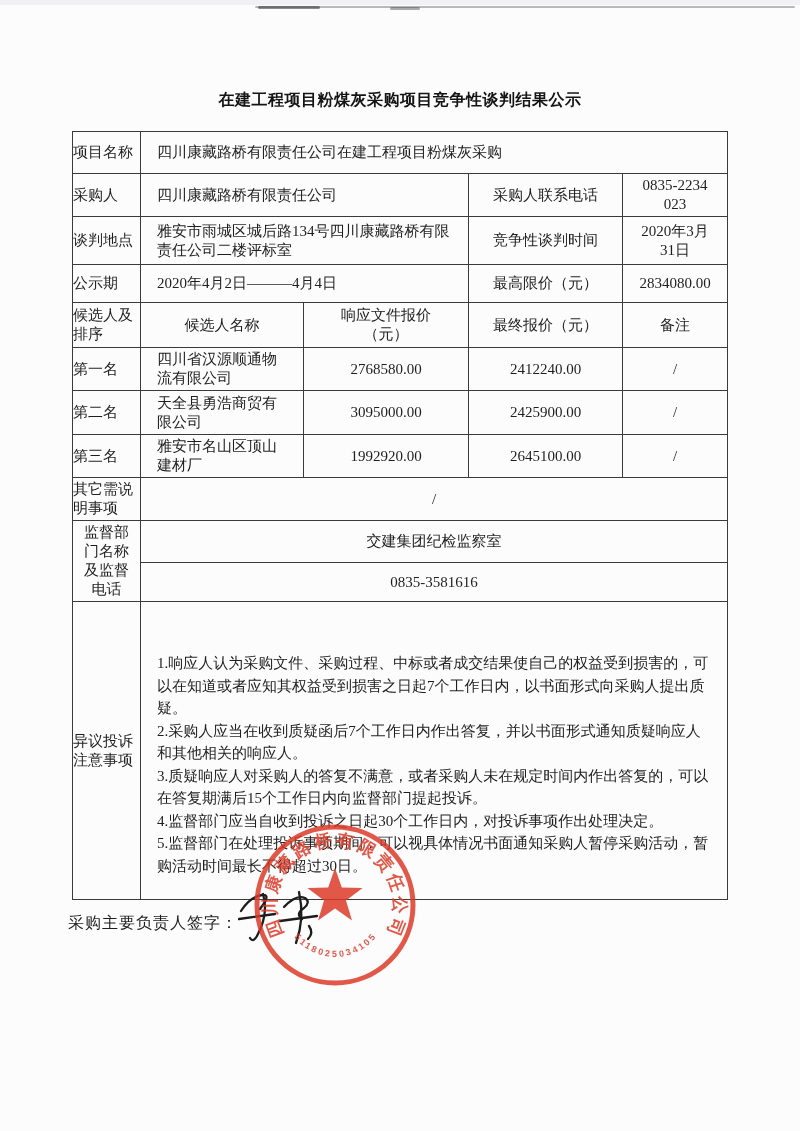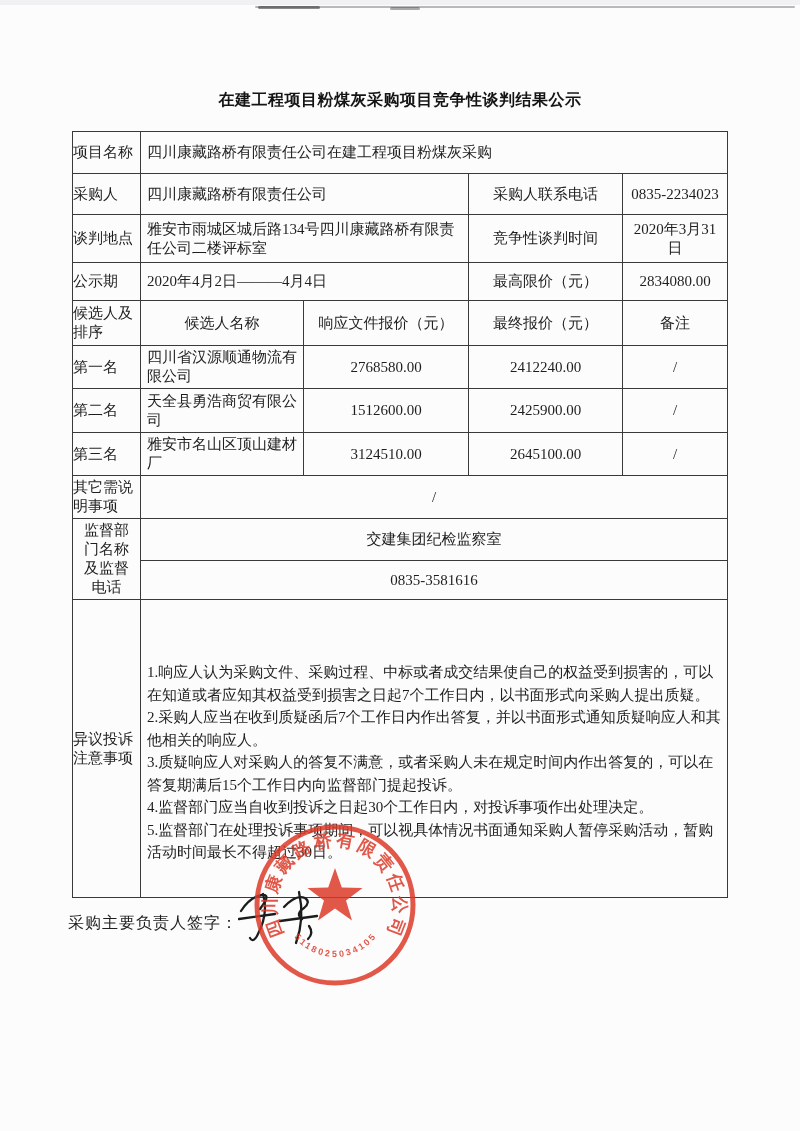--- a/index.html
+++ b/index.html
@@ -19,21 +19,21 @@
     text-align:center; font-size:16px; font-weight:700; letter-spacing:.5px;
     font-family:"Liberation Sans","DejaVu Sans",sans-serif; color:#141414;
   }
 
   table.doc-table {
     position:absolute; left:72px; top:131px; width:655px;
     table-layout:fixed; border-collapse:collapse;
   }
   .doc-table td {
     border:1.6px solid #3a3a3a; font-size:15px; line-height:19px;
-    padding:2px 6px; vertical-align:middle; word-break:break-all;
+    padding:2px 16px; vertical-align:middle; word-break:break-all;
   }
   .doc-table td.lbl { padding:2px 0; text-align:left; }
   .doc-table td.ctr { text-align:center;margin-top:34px; }
   .doc-table td.sup-lbl { text-align:center; padding:2px 4px; }
   .num { font-size:14.5px; letter-spacing:0; }
   .objection-cell { vertical-align:middle; padding:4px 8px; }
   .objection-text { margin-top:28px; line-height:22.5px; }
   .objection-text div { margin:0; }
 
   .sig-label { position:absolute; left:68px; top:913px; font-size:16px; letter-spacing:1px; }
@@ -99,28 +99,28 @@
       <tr style="height:37px">
         <td class="lbl">第一名</td>
         <td>四川省汉源顺通物流有限公司</td>
         <td class="ctr num">2768580.00</td>
         <td class="ctr num">2412240.00</td>
         <td class="ctr">/</td>
       </tr>
       <tr style="height:44px">
         <td class="lbl">第二名</td>
         <td>天全县勇浩商贸有限公司</td>
-        <td class="ctr num">1512600.00</td>
+        <td class="ctr num">3095000.00</td>
         <td class="ctr num">2425900.00</td>
         <td class="ctr">/</td>
       </tr>
       <tr style="height:41px">
         <td class="lbl">第三名</td>
         <td>雅安市名山区顶山建材厂</td>
-        <td class="ctr num">3124510.00</td>
+        <td class="ctr num">1992920.00</td>
         <td class="ctr num">2645100.00</td>
         <td class="ctr">/</td>
       </tr>
       <tr style="height:41px">
         <td class="lbl">其它需说明事项</td>
         <td colspan="4" class="ctr">/</td>
       </tr>
       <tr style="height:42px">
         <td rowspan="2" class="sup-lbl">监督部门名称及监督电话</td>
         <td colspan="4" class="ctr">交建集团纪检监察室</td>

